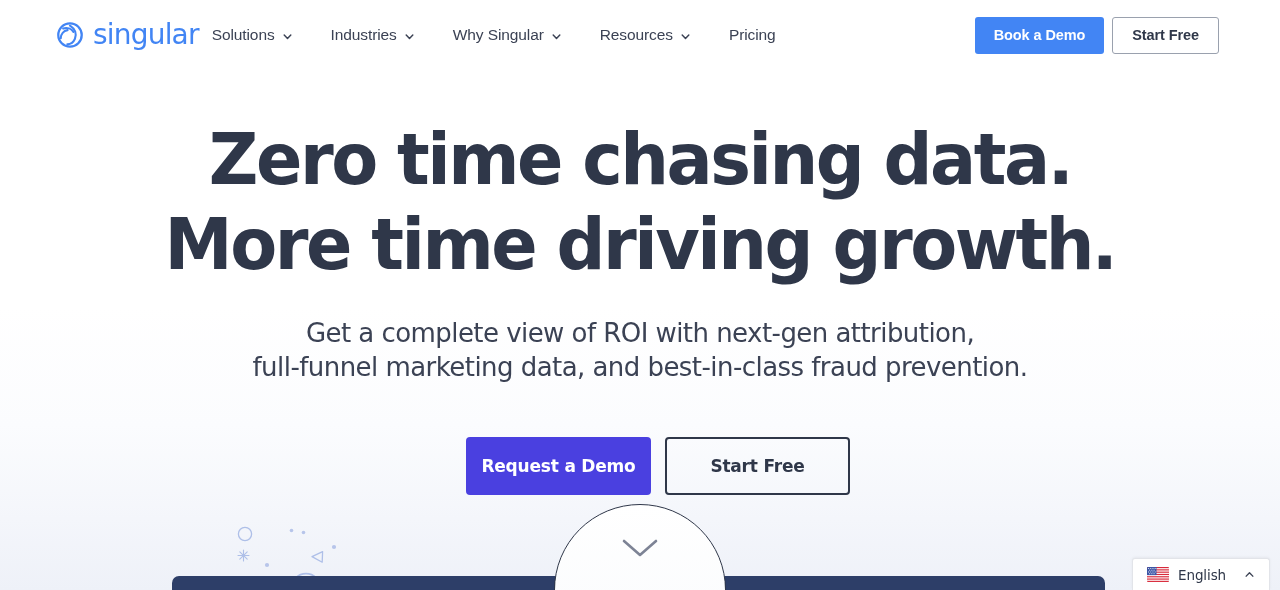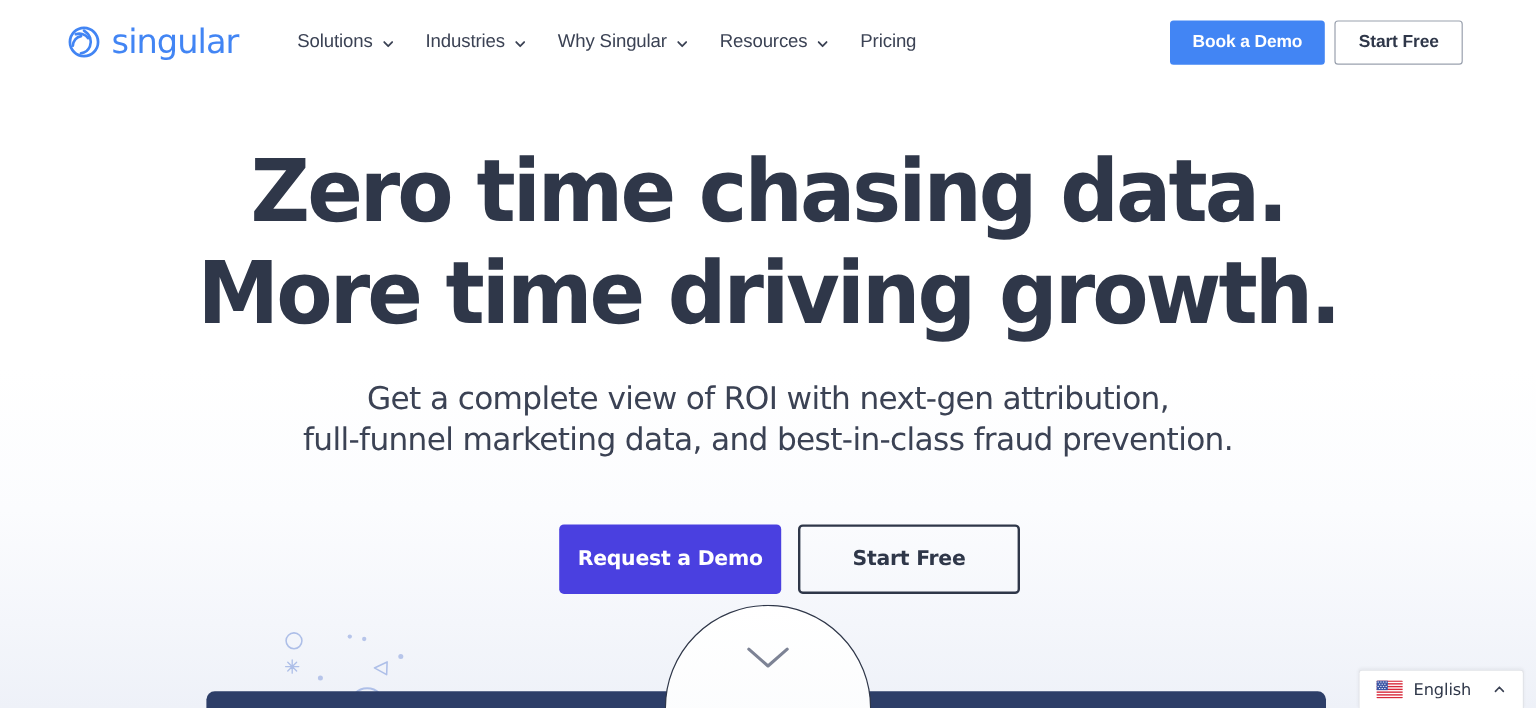--- a/index.html
+++ b/index.html
@@ -37,37 +37,36 @@
     display: flex;
     align-items: center;
     padding: 0 61px 0 56px;
     z-index: 40;
   }
 
   .logo {
     display: flex;
     align-items: center;
     gap: 9px;
-    margin-right: 36px;
     cursor: pointer;
   }
   .logo-mark { width: 28px; height: 28px; display: block; flex: none; }
   .logo-text {
     font-size: 28px;
     font-weight: 400;
     letter-spacing: -0.8px;
     color: #4285f4;
     line-height: 1;
     font-family: "DejaVu Sans", sans-serif;
   }
 
   .nav {
     display: flex;
     align-items: center;
-    gap: 0px;
+    gap: 12px;
   }
   .nav-item {
     display: flex;
     align-items: center;
     gap: 7px;
     padding: 8px 13px;
     font-size: 15.5px;
     color: #3b4254;
     cursor: pointer;
     white-space: nowrap;

